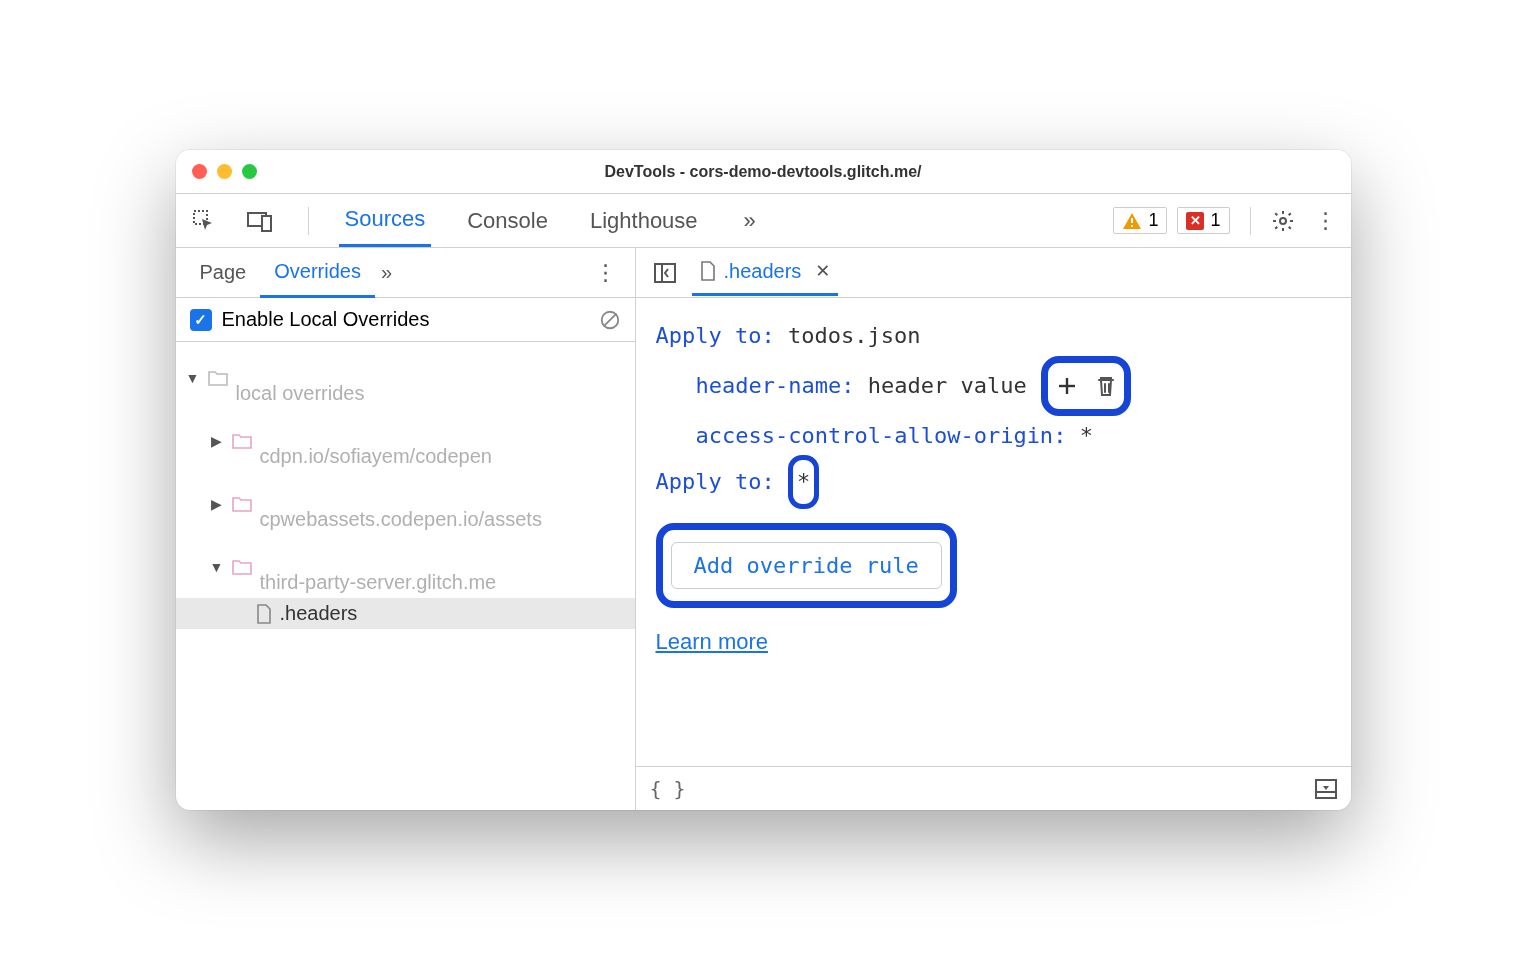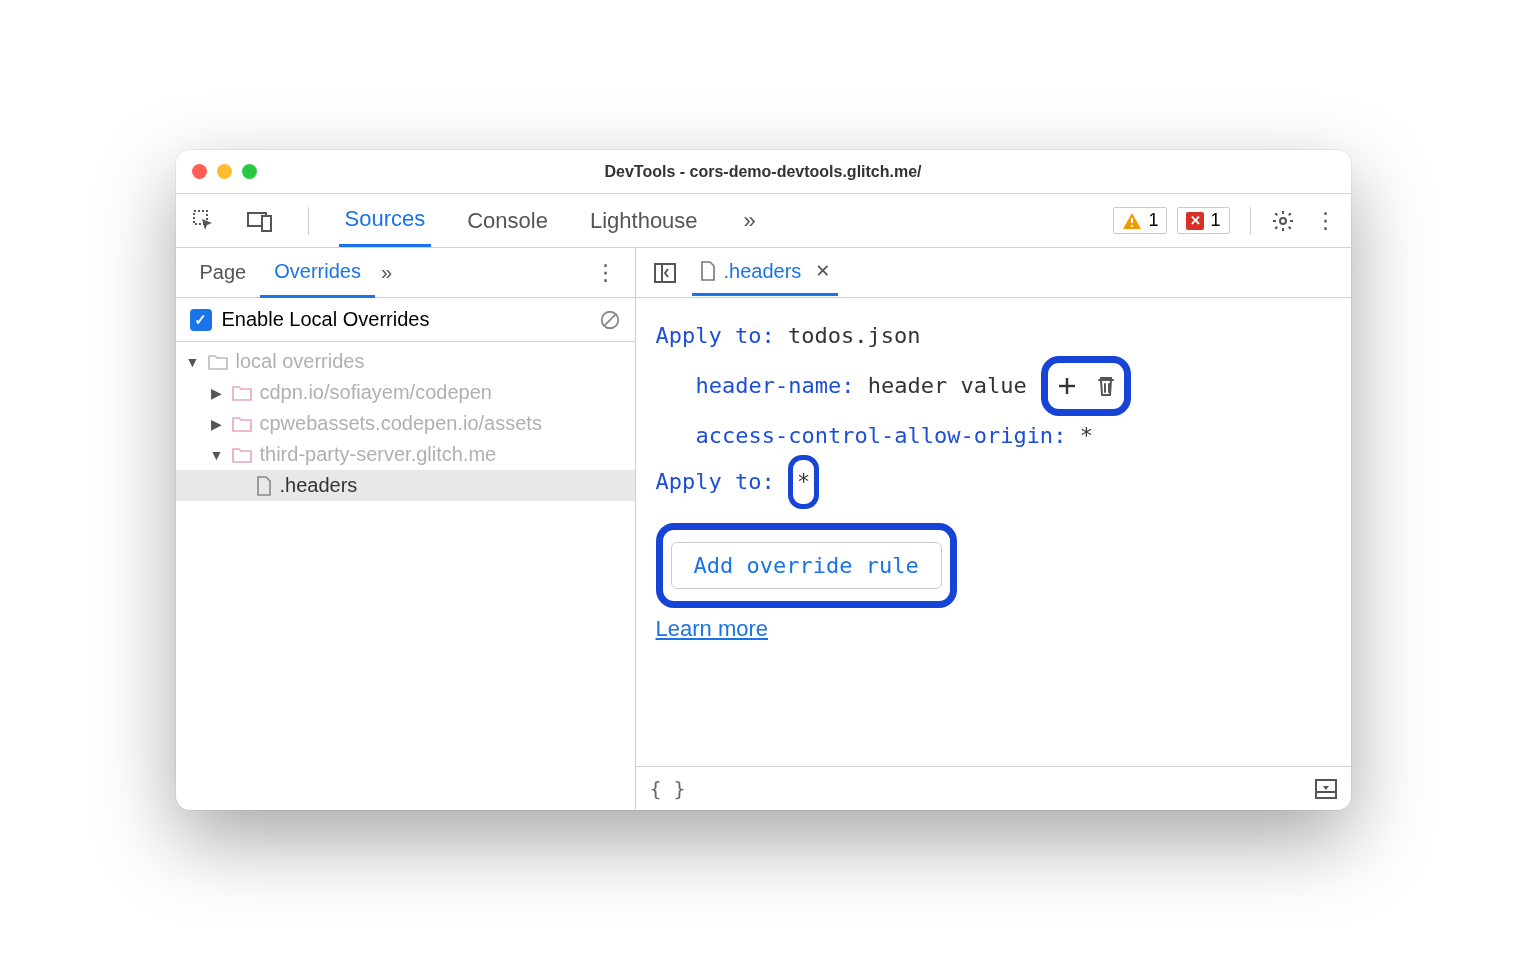--- a/index.html
+++ b/index.html
@@ -73,39 +73,39 @@
   .tree { flex:1; overflow:auto; font-size:20px; color:#5f6368; padding-top:4px; }
   .tree-row { display:flex; align-items:center; gap:8px; padding:4px 0 4px 10px; white-space:nowrap; }
   .tree-row.indent1 { padding-left: 34px; }
   .tree-row.indent2 { padding-left: 80px; }
   .tw { color:#555; width:14px; text-align:center; font-size:14px; }
   .folder { color:#bbb; }
   .folder.pink { color:#e5a5c4; }
   .file-icon { color:#888; }
   .tree-row.selected { background:#e8e8e8; color:#333; }
   .tree-label { overflow:hidden; text-overflow:clip; }
-  .muted { color:#b0b0b0; }
+  .muted { color:#b0b0b0;margin-top:32px; }
 
   .right { flex:1; display:flex; flex-direction:column; min-height:0; }
   .right-tabs { display:flex; align-items:center; border-bottom:1px solid #d0d0d0; height:50px; padding:0 10px; font-size:20px; color:#555; gap:8px; }
   .panel-toggle { padding:0 8px; color:#555; }
   .file-tab { display:flex; align-items:center; gap:8px; padding:10px 8px; border-bottom:3px solid #1a73e8; color:#1a73e8; font-weight:500; }
   .close-x { color:#555; font-size:18px; padding-left:6px; }
 
   .editor { flex:1; padding: 18px 20px; font-family: Menlo, Consolas, monospace; font-size:22px; line-height:1.8; color:#333; overflow:auto; position:relative; }
   .kw { color:#1d4ed8; }
   .val { color:#333; }
   .hdr-line { padding-left: 40px; }
   .row-w-icons { display:flex; align-items:center; gap:14px; }
   .icon-btn { color:#555; display:inline-flex; }
   .hl { border:5px solid #1544d6; border-radius:14px; padding:2px 4px; display:inline-flex; }
   .hl-big { border:7px solid #1544d6; border-radius:18px; padding:12px 8px; display:inline-flex; gap:18px; }
   .add-btn-wrap { margin-top:14px; }
   .add-btn { border:1px solid #ccc; border-radius:6px; padding:10px 22px; color:#1a73e8; font-size:22px; font-family: inherit; background:#fff; }
-  .learn { color:#1a73e8; text-decoration:underline; font-size:22px; display:inline-block; margin-top:1px; font-family: "Helvetica Neue", Arial, sans-serif; }
+  .learn { color:#1a73e8; text-decoration:underline; font-size:22px; display:inline-block; margin-top:14px; font-family: "Helvetica Neue", Arial, sans-serif; }
 
   .statusbar { height:44px; border-top:1px solid #d0d0d0; display:flex; align-items:center; padding:0 14px; color:#666; font-size:20px; }
   .statusbar .sp { margin-left:auto; }
 
   svg { display:block; }
 </style>
 </head>
 <body>
 
 <div class="window">

